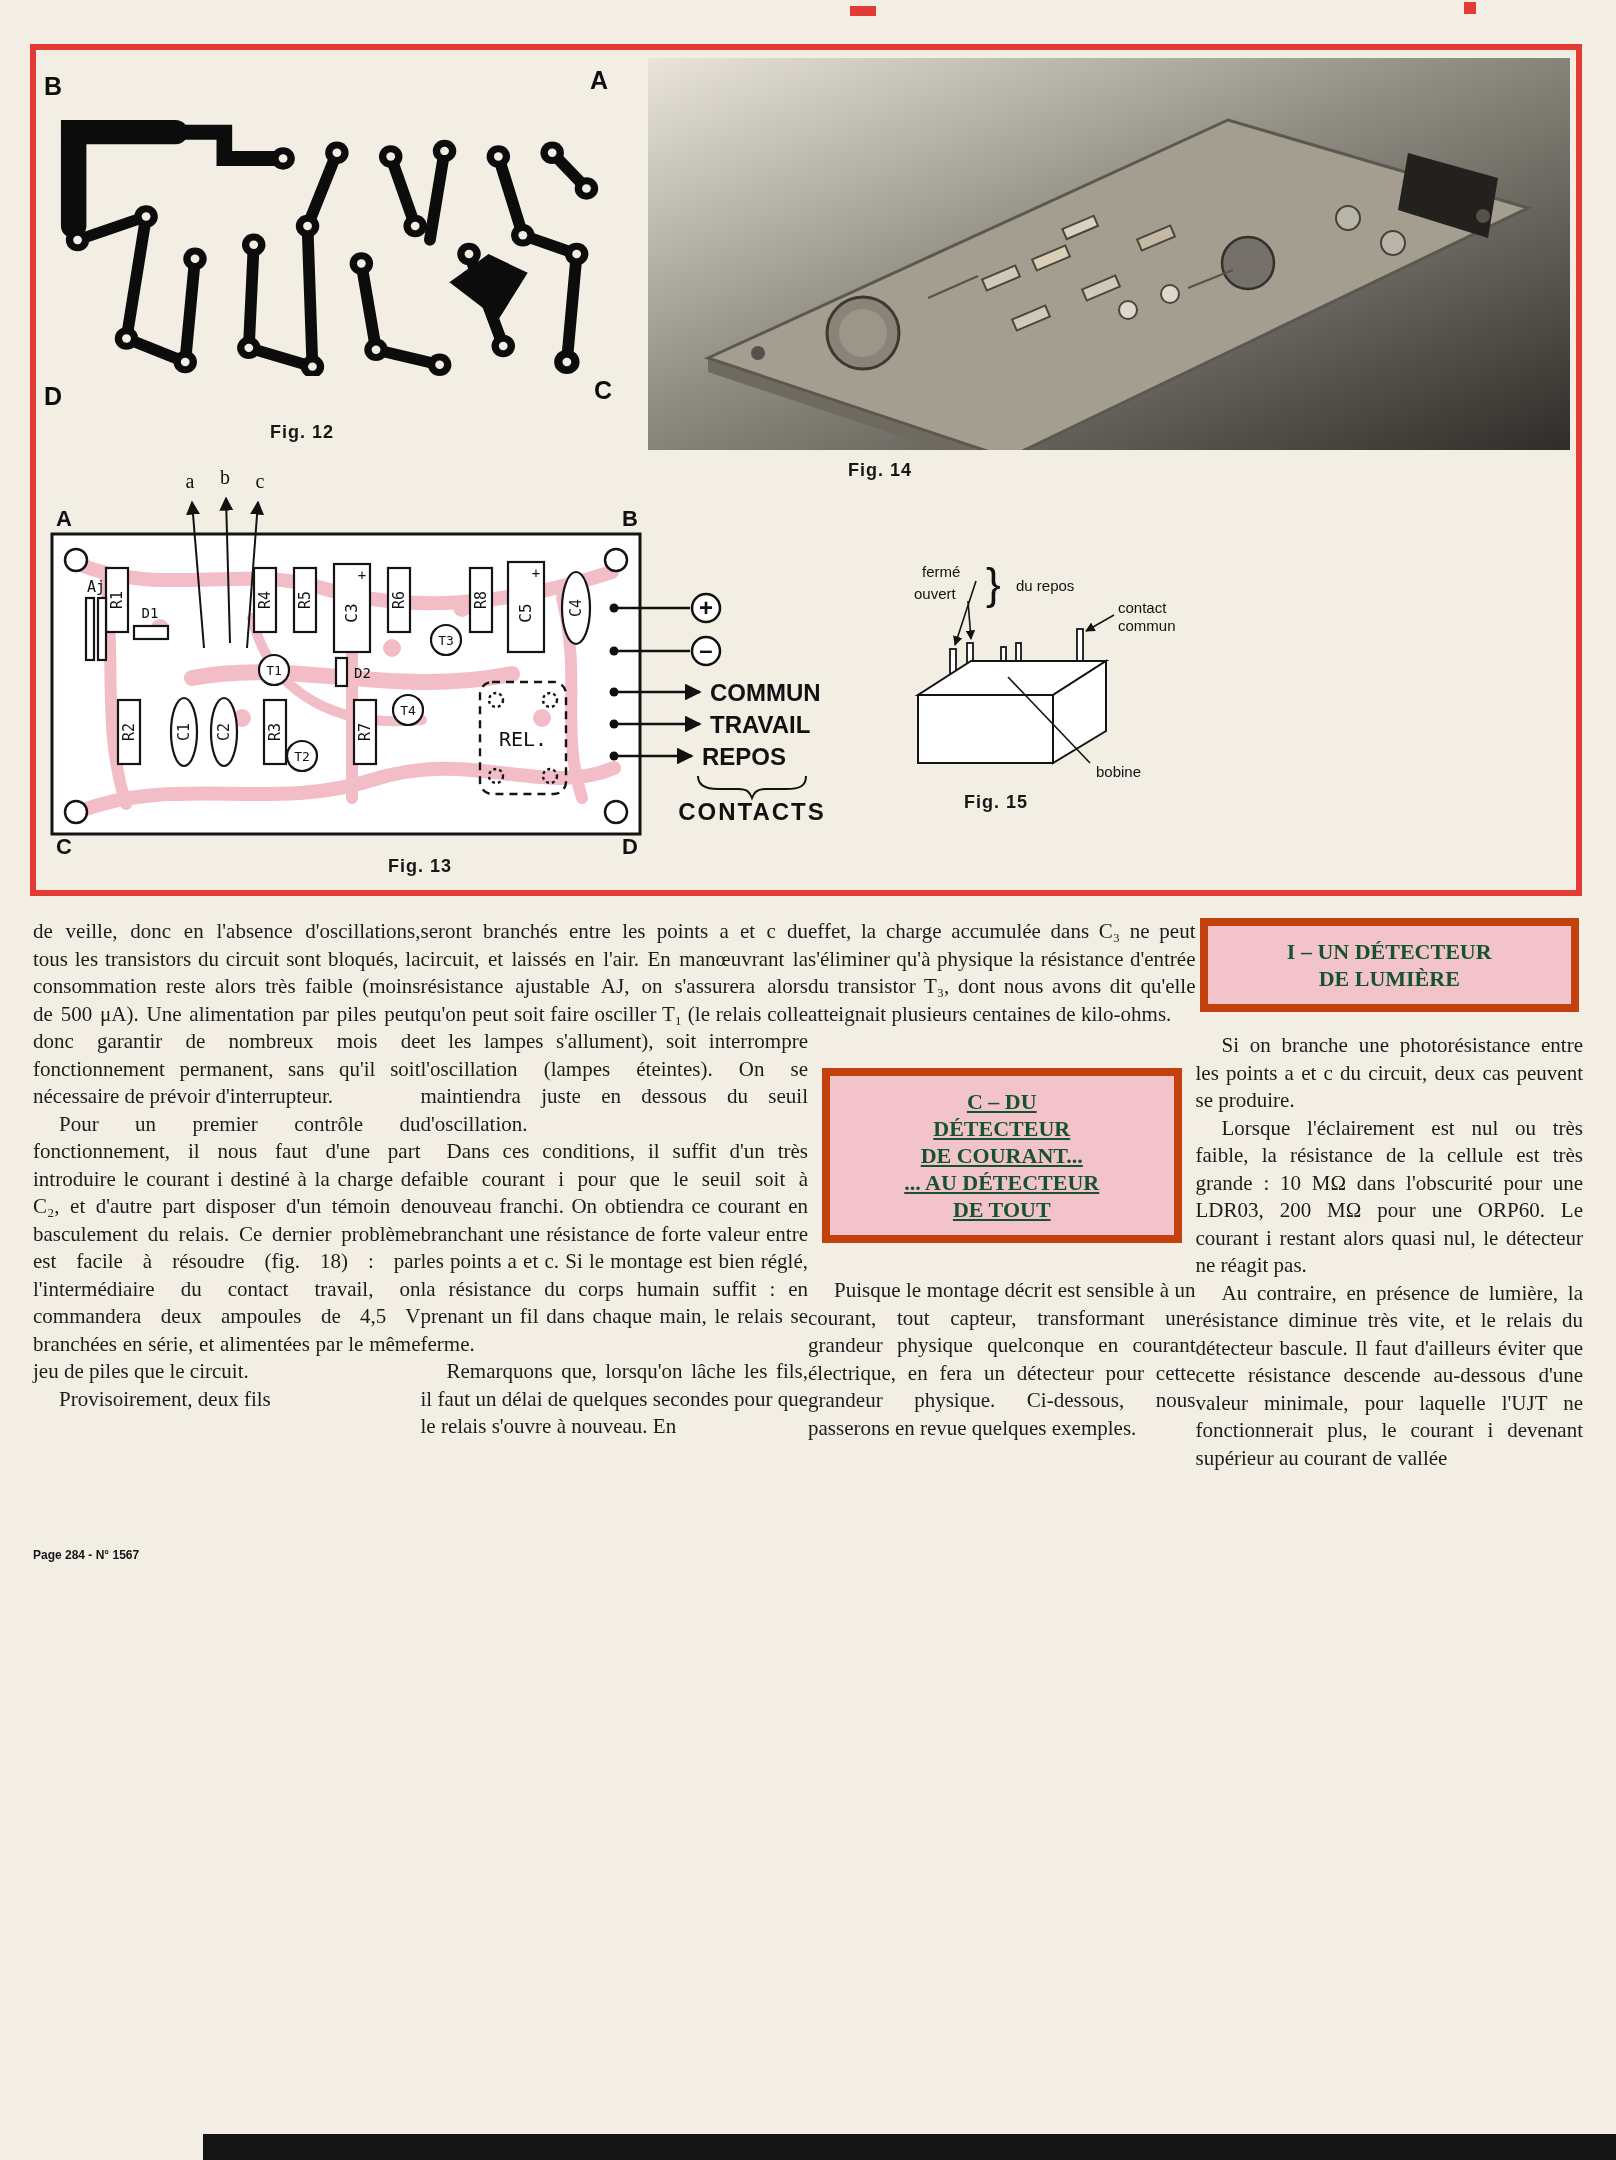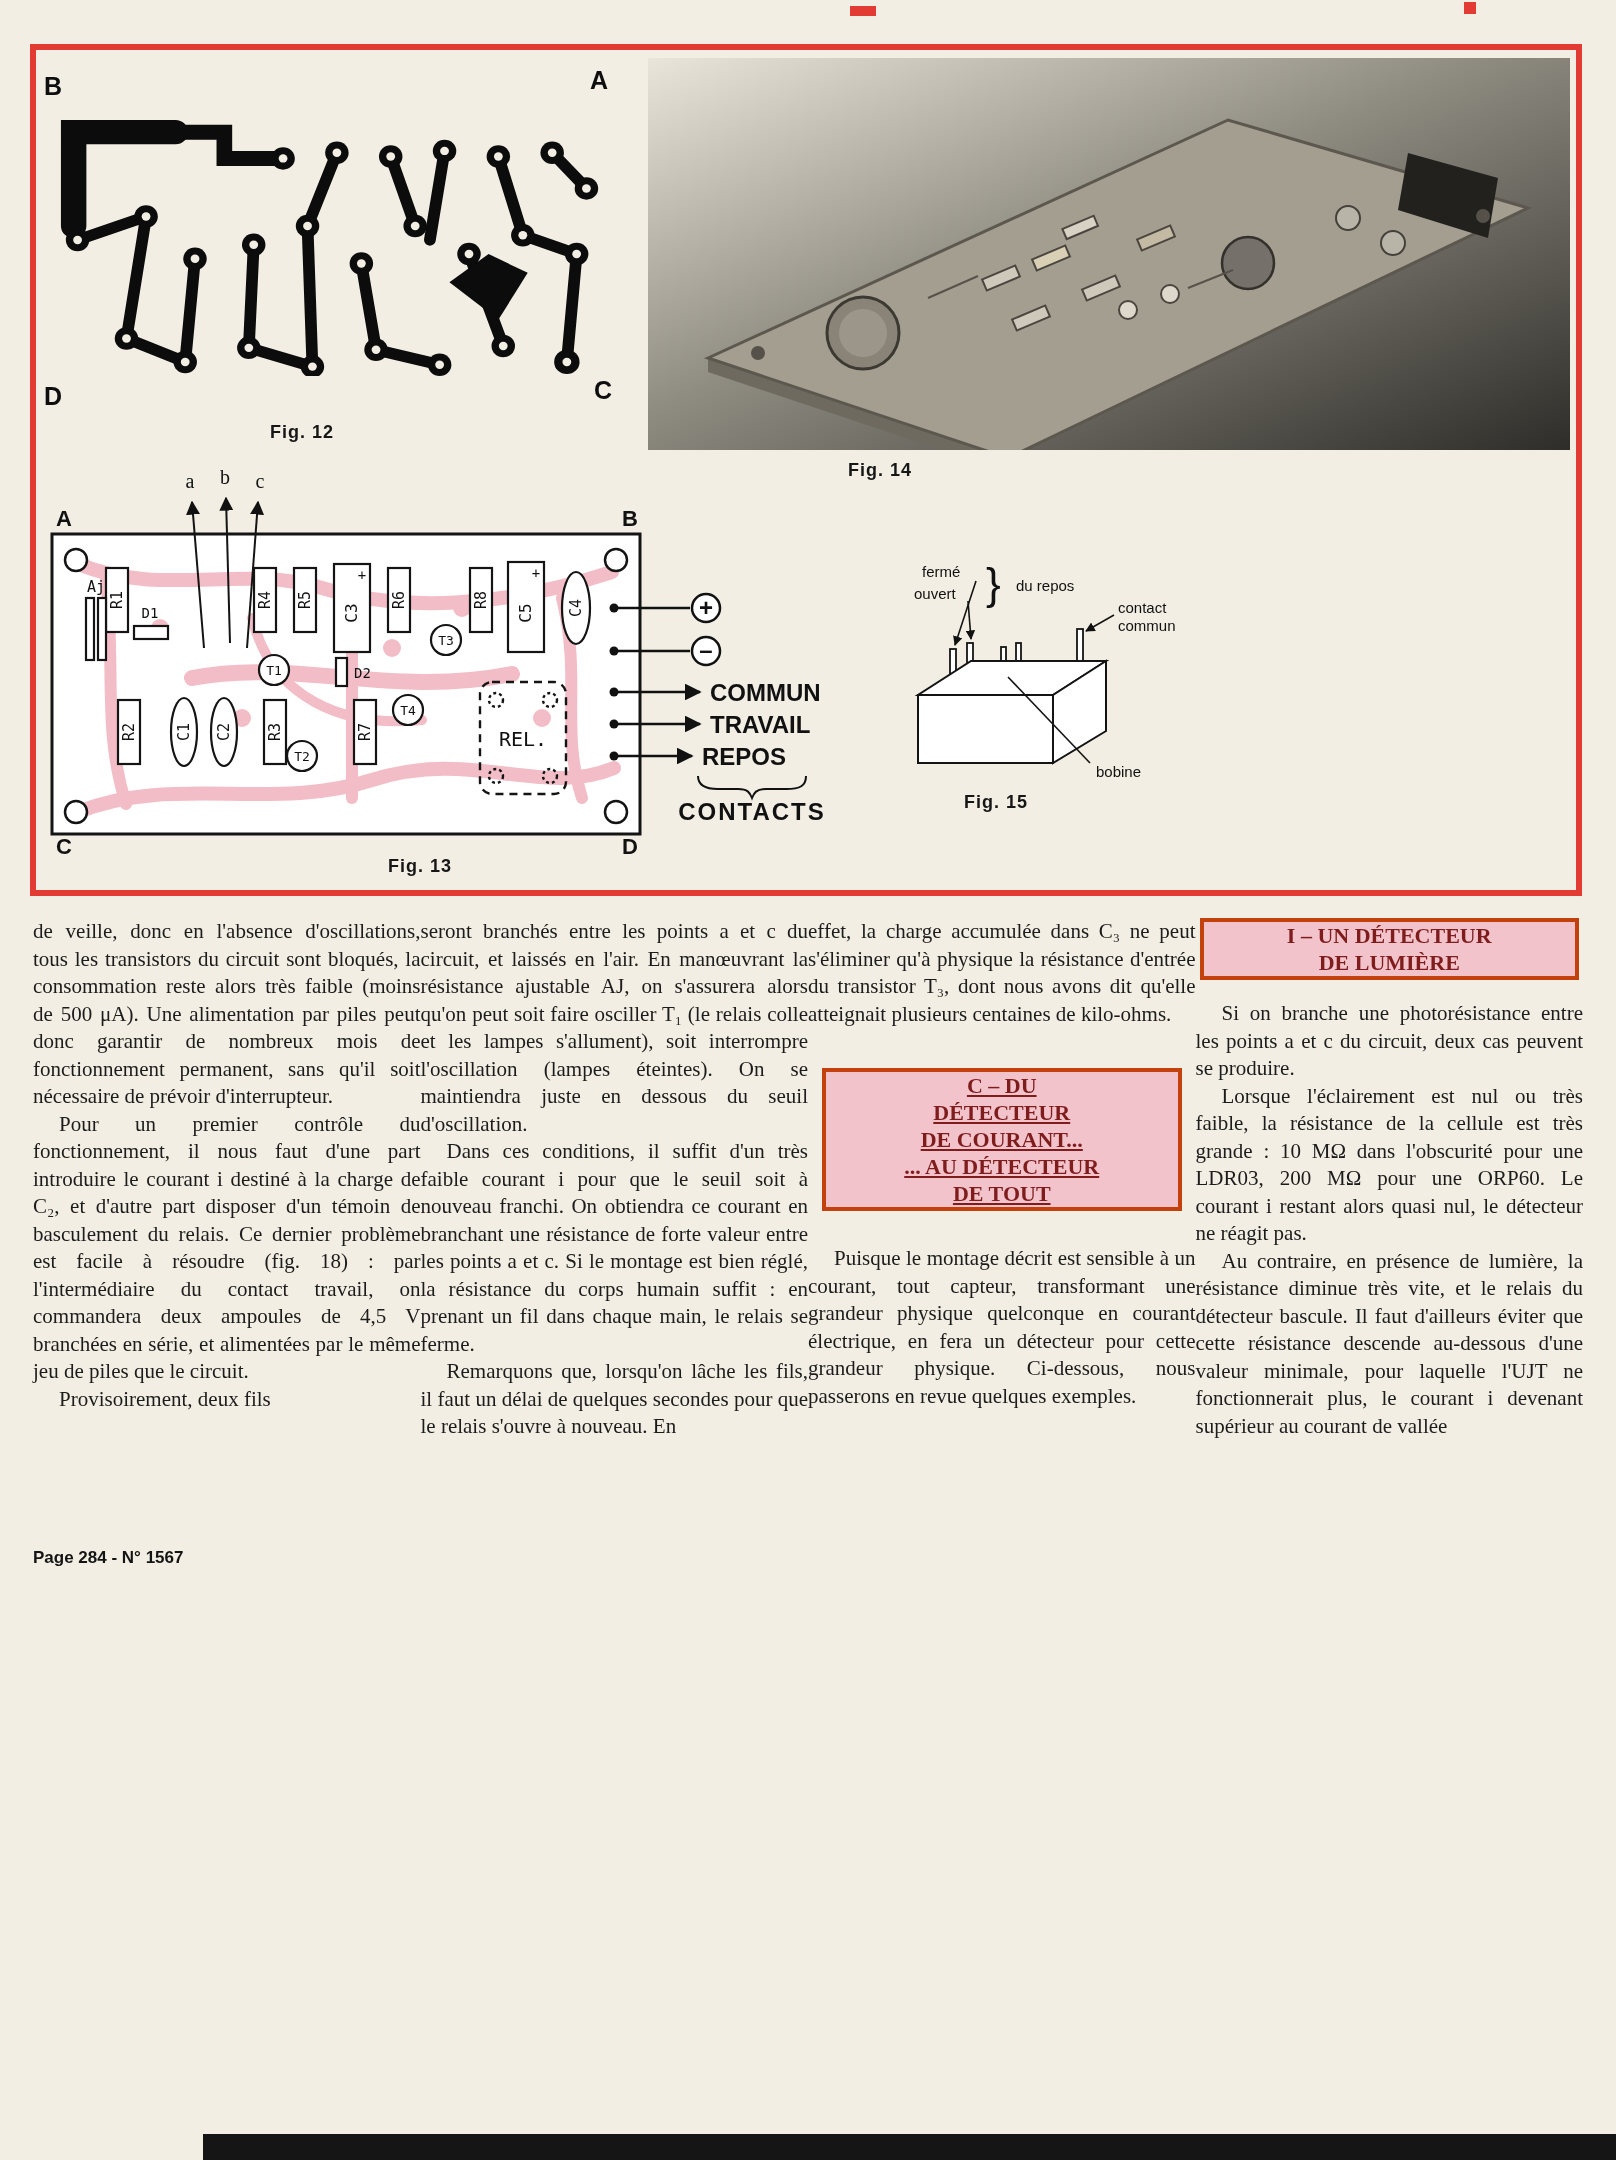--- a/index.html
+++ b/index.html
@@ -51,32 +51,32 @@
   
   .columns {
     position:absolute; left:33px; top:918px; width:1550px;
     display:grid; grid-template-columns:repeat(4, 1fr); 
   }
   .col { font-size:21px; line-height:27.5px; text-align:justify; }
   .col p { margin:0; }
   .col p.ind { text-indent:26px; }
 
   .pink-box {
-    background:#f2c3cb; border:4px solid #c2410c;
-    text-align:center; font-weight:bold; color:#7f1d1d;
-    font-size:22px; line-height:27px; padding:0 6px;
+    background:#f2c3cb; border:8px solid #c2410c;
+    text-align:center; font-weight:bold; color:#14532d;
+    font-size:22px; line-height:27px; padding:12px 6px;
   }
   .pink-box div { white-space:nowrap; }
   .box-current { margin:40px 14px 34px 14px;text-decoration:underline; }
   .box-light   { margin:0 4px 20px 4px; }
 
   .footer {
     position:absolute; left:33px; top:1548px;
     font-family:"Liberation Sans", sans-serif; font-weight:bold;
-    font-size:17px; color:#141414;
+    font-size:12px; color:#141414;
   }
   .bottom-bar {
     position:absolute; left:203px; top:2134px; width:1413px; height:26px;
     background:#151515;
   }
 </style>
 </head>
 <body>
 
 <div class="page">

